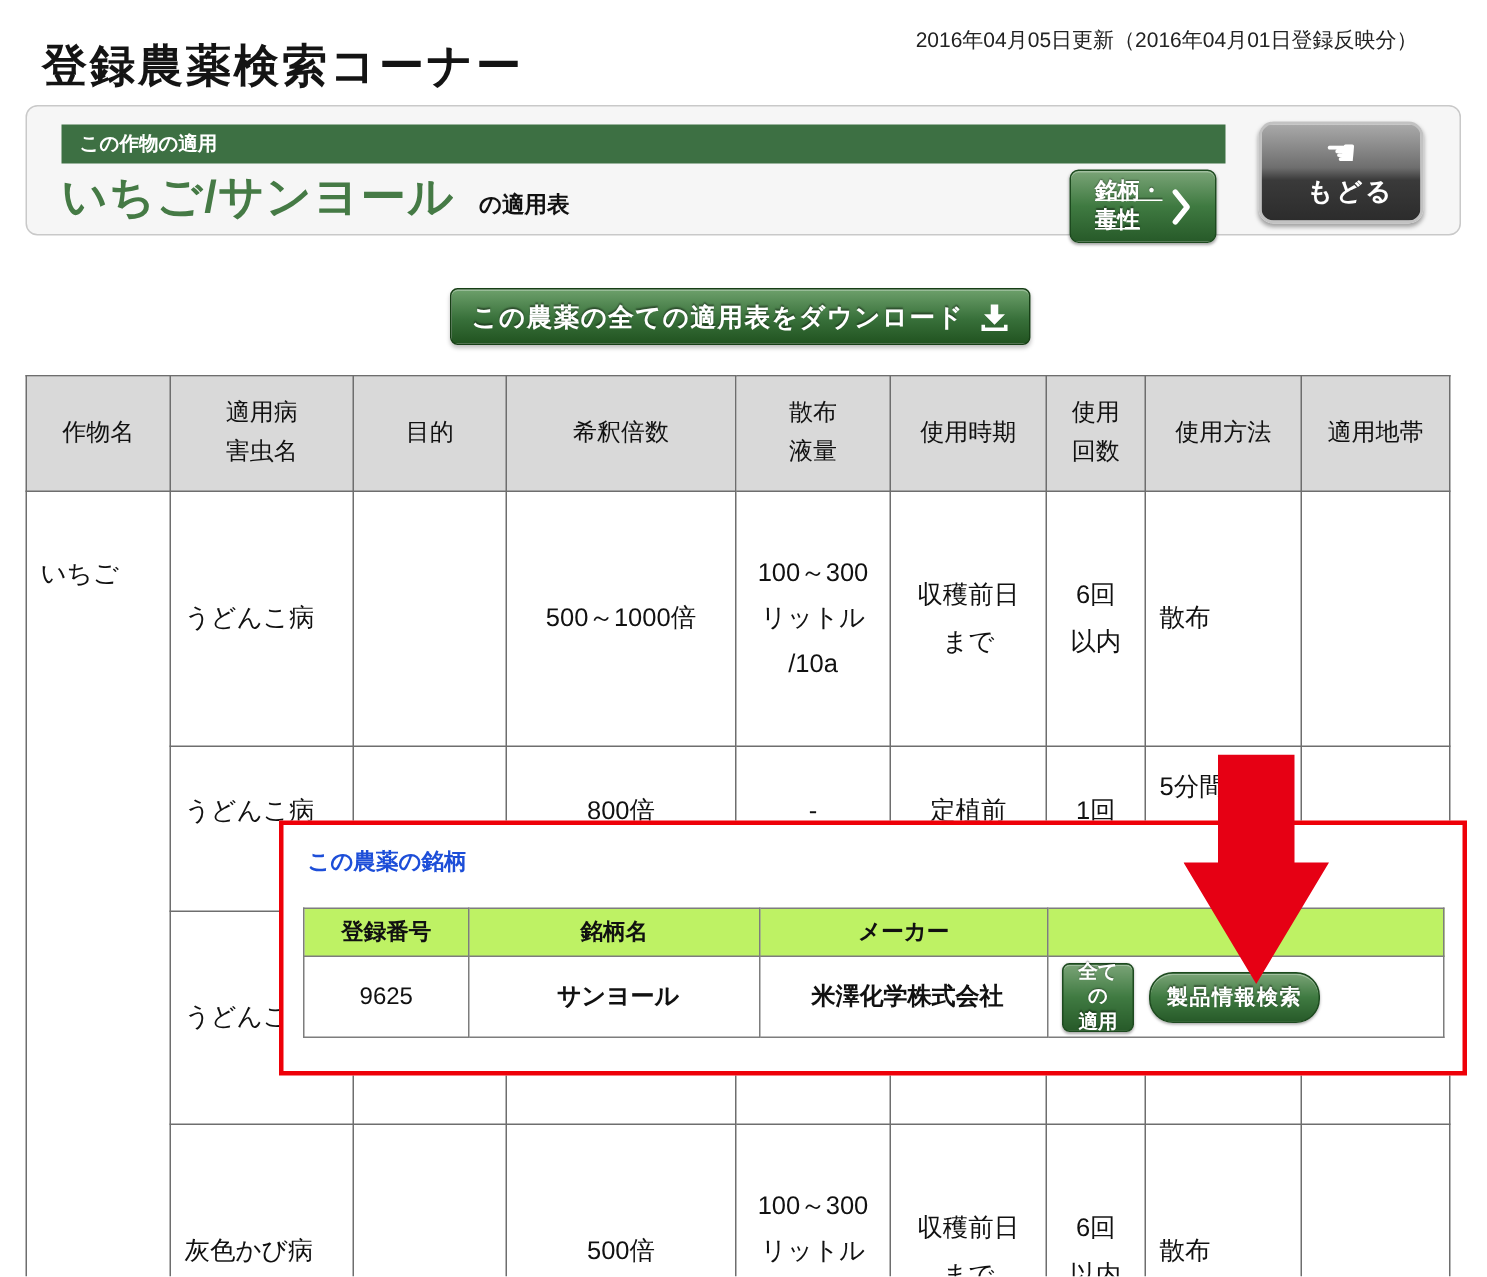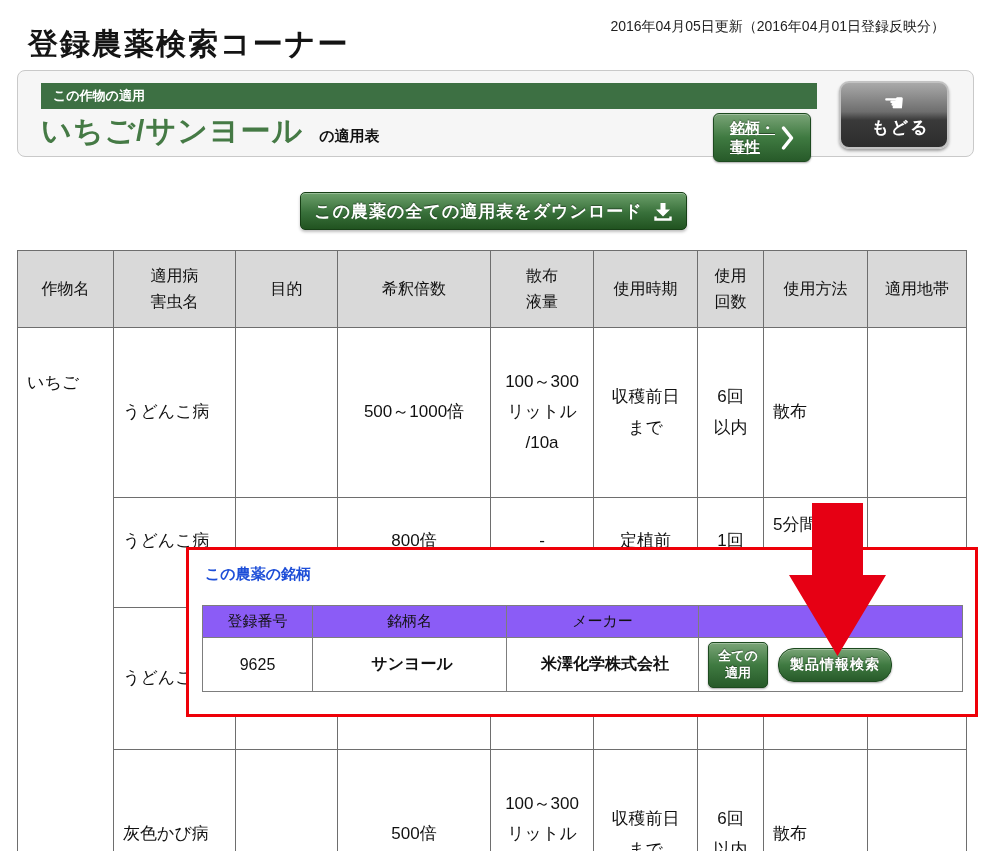--- a/index.html
+++ b/index.html
@@ -55,25 +55,25 @@
   .mt tr.r1{height:170px;} .mt tr.r2{height:110px;} .mt tr.r3{height:142px;} .mt tr.r4{height:170px;}
   .mt tr.r2 td{vertical-align:top;padding-top:28px;}
   .mt tr.r2 td.method{padding-top:12px;}
 
   
   .brand-popup{position:absolute;left:186px;top:547px;width:792px;height:170px;background:#fff;
     border:3px solid #ee0008;box-sizing:border-box;z-index:5;}
   .brand-popup .heading{position:absolute;left:16px;top:15px;font-size:15px;font-weight:bold;color:#1d4ed8;}
   table.bt{position:absolute;left:13px;top:55px;border-collapse:collapse;table-layout:fixed;width:760px;}
   .bt th,.bt td{border:1px solid #7d7d7d;font-weight:normal;color:#111;padding:0 4px;}
-  .bt thead th{background:#8b5cf6;height:31px;font-size:15px;text-align:center;}
+  .bt thead th{background:#bef264;height:31px;font-size:15px;text-align:center;font-weight:bold;}
   .bt tbody td{height:53px;font-size:16px;text-align:center;}
   .bt .tl{text-align:center;padding-left:9px;font-weight:bold;}
   .btn-cell-inner{display:flex;align-items:center;gap:10px;padding-left:5px;}
-  .all-app-btn{width:60px;height:46px;display:flex;align-items:center;justify-content:center;
+  .all-app-btn{width:48px;height:46px;display:flex;align-items:center;justify-content:center;
     font-size:13px;font-weight:bold;line-height:1.25;white-space:pre-line;text-align:center;border-radius:5px;
     text-shadow:0 -1px 1px rgba(0,0,0,.4);}
   .prod-info-btn{height:34px;padding:0 11px;display:flex;align-items:center;border-radius:16px;
     font-size:14px;font-weight:bold;letter-spacing:1px;text-shadow:0 -1px 1px rgba(0,0,0,.4);}
 
   
   .red-arrow{position:absolute;left:789px;top:503px;z-index:9;}
 </style>
 </head>
 <body>

